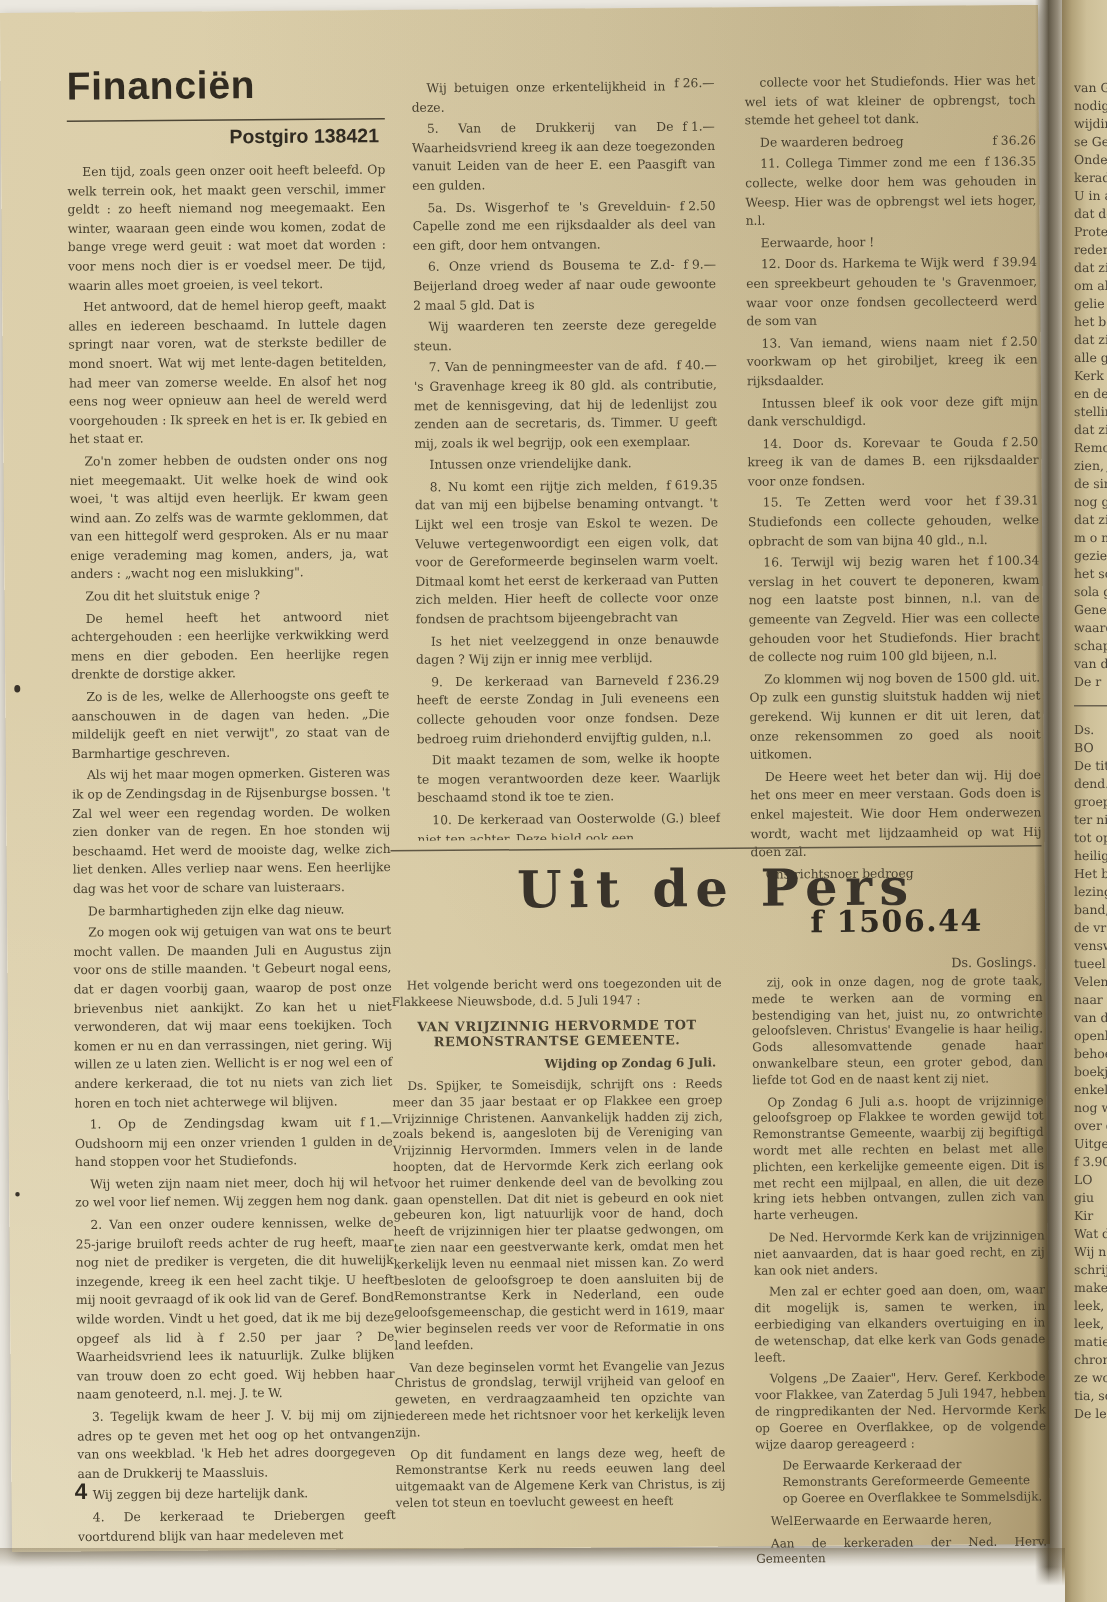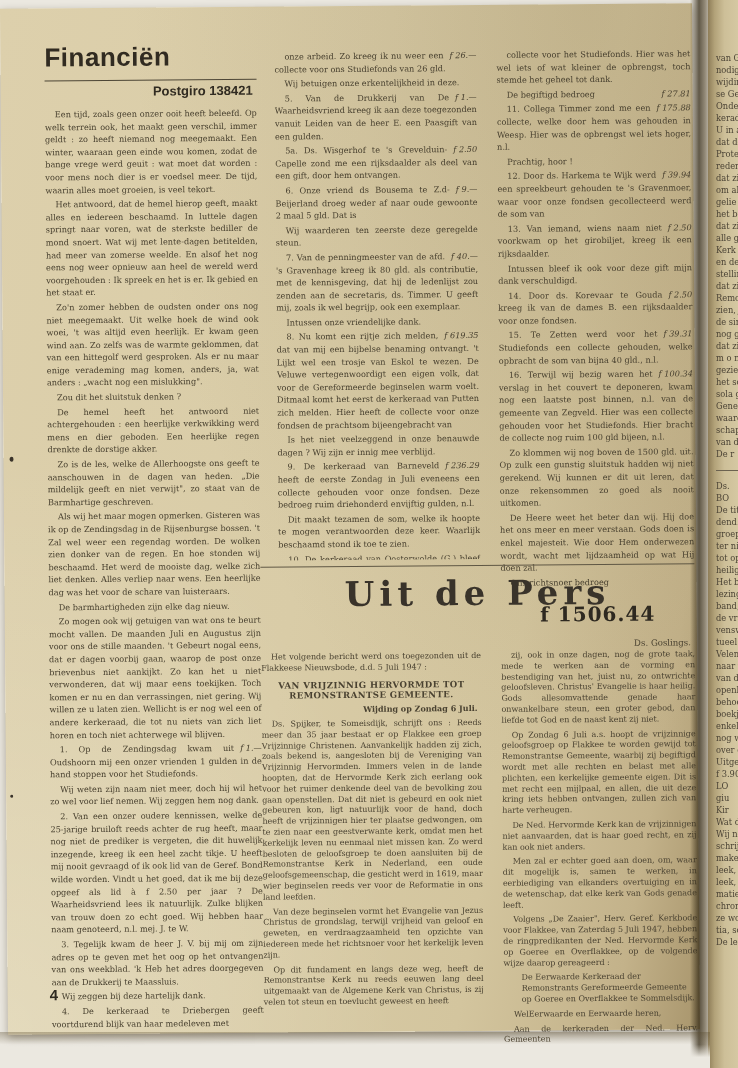--- a/index.html
+++ b/index.html
@@ -60,21 +60,21 @@
   .fin-rule{border:none;border-top:1.5px solid #4d4636;margin:7px 0 3px;}
   .postgiro{
     font-family:"Liberation Sans",sans-serif;font-weight:bold;
     font-size:13px;color:#312b21;text-align:right;padding-right:4px;margin:0 0 9px;
   }
 
   .fin p{
     margin:0 0 2px;text-indent:10px;text-align:justify;
     font-size:8.2px;line-height:12.6px;color:#48402f;
   }
-  .amount{float:right;font-style:italic;padding-left:6px;text-indent:0;}
+  .amount{float:right;padding-left:6px;text-indent:0;}
 
   .fin-total{
     text-align:center;font-weight:bold;font-size:20px;color:#2e2920;
     margin:14px 0 2px;letter-spacing:1px;
   }
   .fin-signature{text-align:right;font-size:8.6px;color:#48402f;padding-right:4px;margin-top:12px;}
 
   
   .section-rule{
     position:absolute;left:256px;top:560px;width:434px;
@@ -119,21 +119,21 @@
       <hr class="fin-rule">
       <div class="postgiro">Postgiro 138421</div>
       <div class="fin">
 
           <p><span>Een tijd, zoals geen onzer ooit heeft beleefd. Op welk terrein ook, het maakt geen verschil, immer geldt : zo heeft niemand nog meegemaakt. Een winter, waaraan geen einde wou komen, zodat de bange vrege werd geuit : wat moet dat worden : voor mens noch dier is er voedsel meer. De tijd, waarin alles moet groeien, is veel tekort.</span></p>
 
           <p><span>Het antwoord, dat de hemel hierop geeft, maakt alles en iedereen beschaamd. In luttele dagen springt naar voren, wat de sterkste bediller de mond snoert. Wat wij met lente-dagen betitelden, had meer van zomerse weelde. En alsof het nog eens nog weer opnieuw aan heel de wereld werd voorgehouden : Ik spreek en het is er. Ik gebied en het staat er.</span></p>
 
           <p><span>Zo'n zomer hebben de oudsten onder ons nog niet meegemaakt. Uit welke hoek de wind ook woei, 't was altijd even heerlijk. Er kwam geen wind aan. Zo zelfs was de warmte geklommen, dat van een hittegolf werd gesproken. Als er nu maar enige verademing mag komen, anders, ja, wat anders : „wacht nog een mislukking".</span></p>
 
-          <p><span>Zou dit het sluitstuk denken ?</span></p>
+          <p><span>Zou dit het sluitstuk enige ?</span></p>
 
           <p><span>De hemel heeft het antwoord niet achtergehouden : een heerlijke verkwikking werd mens en dier geboden. Een heerlijke regen drenkte de dorstige akker.</span></p>
 
           <p><span>Zo is de les, welke de Allerhoogste ons geeft te aanschouwen in de dagen van heden. „Die mildelijk geeft en niet verwijt", zo staat van de Barmhartige geschreven.</span></p>
 
           <p><span>Als wij het maar mogen opmerken. Gisteren was ik op de Zendingsdag in de Rijsenburgse bossen. 't Zal wel weer een regendag worden. De wolken zien donker van de regen. En hoe stonden wij beschaamd. Het werd de mooiste dag, welke zich liet denken. Alles verliep naar wens. Een heerlijke dag was het voor de schare van luisteraars.</span></p>
 
           <p><span>De barmhartigheden zijn elke dag nieuw.</span></p>
 
           <p><span>Zo mogen ook wij getuigen van wat ons te beurt mocht vallen. De maanden Juli en Augustus zijn voor ons de stille maanden. 't Gebeurt nogal eens, dat er dagen voorbij gaan, waarop de post onze brievenbus niet aankijkt. Zo kan het u niet verwonderen, dat wij maar eens toekijken. Toch komen er nu en dan verrassingen, niet gering. Wij willen ze u laten zien. Wellicht is er nog wel een of andere kerkeraad, die tot nu niets van zich liet horen en toch niet achterwege wil blijven.</span></p>
@@ -147,21 +147,21 @@
           <p><span>3. Tegelijk kwam de heer J. V. bij mij om zijn adres op te geven met het oog op het ontvangen van ons weekblad. 'k Heb het adres doorgegeven aan de Drukkerij te Maassluis.</span></p>
 
           <p><span>Wij zeggen bij deze hartelijk dank.</span></p>
 
           <p><span>4. De kerkeraad te Driebergen geeft voortdurend blijk van haar medeleven met</span></p>
         </div>
     </div>
 
     <div class="col col2 fin">
 
-        <p><span class="amount">f 26.—</span><span>onze arbeid. Zo kreeg ik nu weer een collecte voor ons Studiefonds van 26 gld.</span></p>
+        <p><span class="amount">f 26.—</span></p>
 
         <p><span>Wij betuigen onze erkentelijkheid in deze.</span></p>
 
         <p><span class="amount">f 1.—</span><span>5. Van de Drukkerij van De Waarheidsvriend kreeg ik aan deze toegezonden vanuit Leiden van de heer E. een Paasgift van een gulden.</span></p>
 
         <p><span class="amount">f 2.50</span><span>5a. Ds. Wisgerhof te 's Grevelduin-Capelle zond me een rijksdaalder als deel van een gift, door hem ontvangen.</span></p>
 
         <p><span class="amount">f 9.—</span><span>6. Onze vriend ds Bousema te Z.d-Beijerland droeg weder af naar oude gewoonte 2 maal 5 gld. Dat is</span></p>
 
         <p><span>Wij waarderen ten zeerste deze geregelde steun.</span></p>
@@ -179,25 +179,25 @@
         <p><span>Dit maakt tezamen de som, welke ik hoopte te mogen verantwoorden deze keer. Waarlijk beschaamd stond ik toe te zien.</span></p>
 
         <p><span>10. De kerkeraad van Oosterwolde (G.) bleef niet ten achter. Deze hield ook een</span></p>
       </div>
 
     <div class="col col3">
       <div class="fin">
 
           <p><span>collecte voor het Studiefonds. Hier was het wel iets of wat kleiner de opbrengst, toch stemde het geheel tot dank.</span></p>
 
-          <p><span class="amount">f 27.81</span><span>De begiftigd bedroeg</span></p>
-
-          <p><span class="amount">f 175.88</span><span>11. Collega Timmer zond me een collecte, welke door hem was gehouden in Weesp. Hier was de opbrengst wel iets hoger, n.l.</span></p>
-
-          <p><span>Prachtig, hoor !</span></p>
+          <p><span class="amount">f 36.26</span><span>De waarderen bedroeg</span></p>
+
+          <p><span class="amount">f 136.35</span><span>11. Collega Timmer zond me een collecte, welke door hem was gehouden in Weesp. Hier was de opbrengst wel iets hoger, n.l.</span></p>
+
+          <p><span>Eerwaarde, hoor !</span></p>
 
           <p><span class="amount">f 39.94</span><span>12. Door ds. Harkema te Wijk werd een spreekbeurt gehouden te 's Gravenmoer, waar voor onze fondsen gecollecteerd werd de som van</span></p>
 
           <p><span class="amount">f 2.50</span><span>13. Van iemand, wiens naam niet voorkwam op het girobiljet, kreeg ik een rijksdaalder.</span></p>
 
           <p><span>Intussen bleef ik ook voor deze gift mijn dank verschuldigd.</span></p>
 
           <p><span class="amount">f 2.50</span><span>14. Door ds. Korevaar te Gouda kreeg ik van de dames B. een rijksdaalder voor onze fondsen.</span></p>
 
           <p><span class="amount">f 39.31</span><span>15. Te Zetten werd voor het Studiefonds een collecte gehouden, welke opbracht de som van bijna 40 gld., n.l.</span></p>

